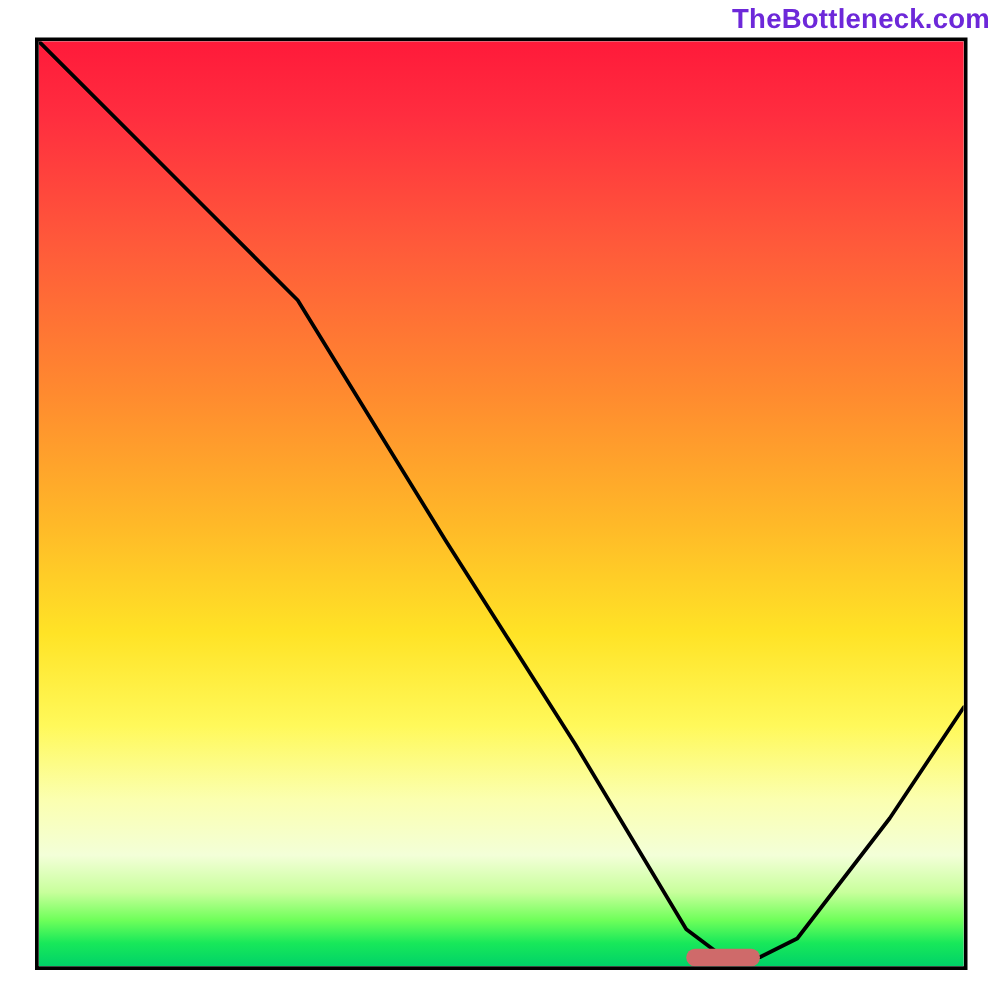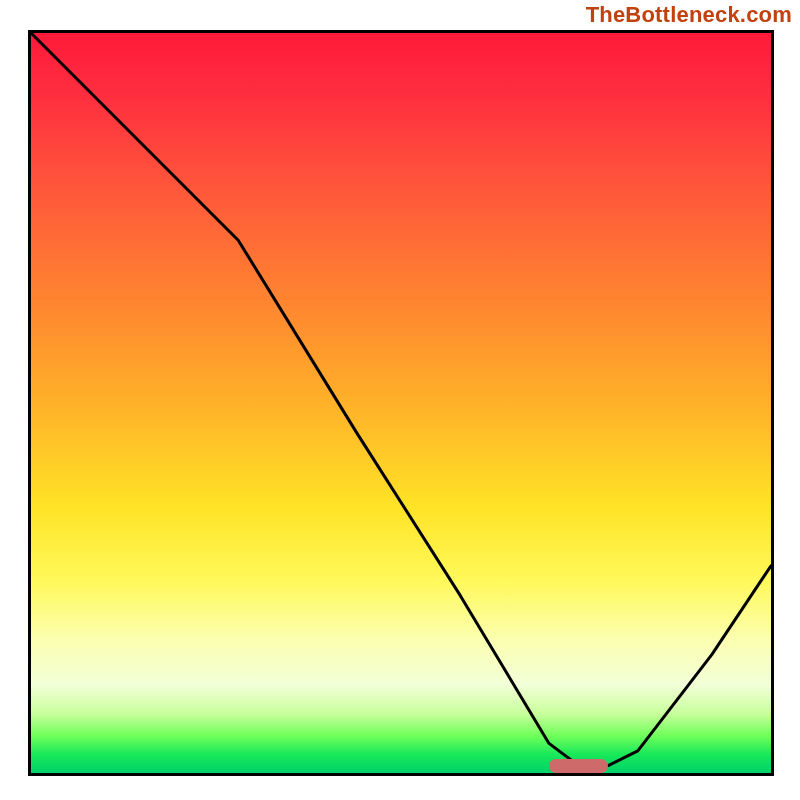--- a/index.html
+++ b/index.html
@@ -14,21 +14,21 @@
     position: relative;
     width: 800px;
     height: 800px;
   }
   .watermark {
     position: absolute;
     top: 2px;
     right: 8px;
     font-size: 22px;
     font-weight: 600;
-    color: #c2410c;
+    color: #6d28d9;
     letter-spacing: 0.2px;
   }
   .plot-outer {
     position: absolute;
     left: 28px;
     top: 30px;
     width: 746px;
     height: 746px;
     border: 3px solid #000;
     box-sizing: border-box;

